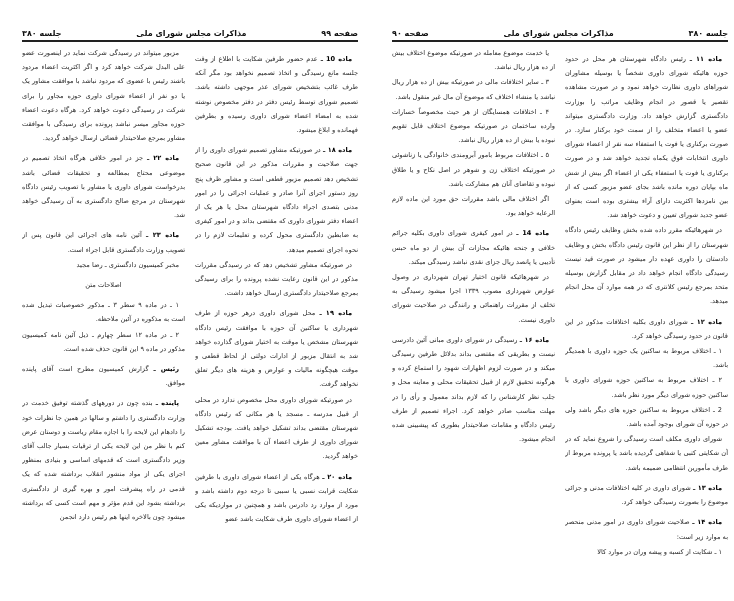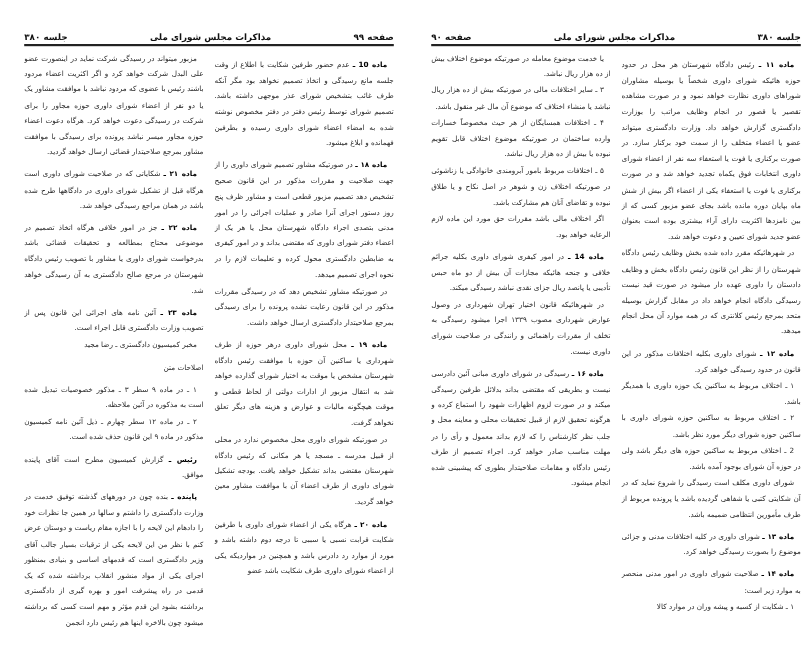--- a/index.html
+++ b/index.html
@@ -27,21 +27,21 @@
     }
     .col {
       flex: 1; direction: rtl; text-align: justify;
       font-size: 6.6px; line-height: 14.2px; color: #2a2a2a;
       overflow: hidden; letter-spacing: -0.1px;
       filter: blur(0.15px);
     }
     .para { margin: 0 0 1px 0; text-indent: 6px; }
     .para.gap { margin-top: 6px; }
     .art { font-weight: bold; color: #000; }
-    .center { text-align: right; text-indent: 0; margin: 6px 0; }
+    .center { text-align: center; text-indent: 0; margin: 6px 0; }
     .bold-lead { font-weight: bold; color: #000; }
   </style>
 </head>
 <body>
 
 <div class="spread">
 
   <div class="page left">
     <div class="header">
       <span>صفحه ۹۹</span>
@@ -53,21 +53,20 @@
       <div class="col">
           <p class="para gap"><span class="art">ماده 10 ـ</span><span> عدم حضور طرفین شکایت با اطلاع از وقت جلسه مانع رسیدگی و اتخاذ تصمیم نخواهد بود مگر آنکه طرف غائب بتشخیص شورای عذر موجهی داشته باشد. تصمیم شورای توسط رئیس دفتر در دفتر مخصوص نوشته شده به امضاء اعضاء شورای داوری رسیده و بطرفین فهمانده و ابلاغ میشود.</span></p>
           <p class="para gap"><span class="art">ماده ۱۸ ـ</span><span> در صورتیکه مشاور تصمیم شورای داوری را از جهت صلاحیت و مقررات مذکور در این قانون صحیح تشخیص دهد تصمیم مزبور قطعی است و مشاور ظرف پنج روز دستور اجرای آنرا صادر و عملیات اجرائی را در امور مدنی بتصدی اجراء دادگاه شهرستان محل یا هر یک از اعضاء دفتر شورای داوری که مقتضی بداند و در امور کیفری به ضابطین دادگستری محول کرده و تعلیمات لازم را در نحوه اجرای تصمیم میدهد.</span></p>
           <p class="para"><span>در صورتیکه مشاور تشخیص دهد که در رسیدگی مقررات مذکور در این قانون رعایت نشده پرونده را برای رسیدگی بمرجع صلاحیتدار دادگستری ارسال خواهد داشت.</span></p>
           <p class="para gap"><span class="art">ماده ۱۹ ـ</span><span> محل شورای داوری درهر حوزه از طرف شهرداری یا ساکنین آن حوزه با موافقت رئیس دادگاه شهرستان مشخص یا موقت به اختیار شورای گذارده خواهد شد به انتقال مزبور از ادارات دولتی از لحاظ قطعی و موقت هیچگونه مالیات و عوارض و هزینه های دیگر تعلق نخواهد گرفت.</span></p>
           <p class="para"><span>در صورتیکه شورای داوری محل مخصوص ندارد در محلی از قبیل مدرسه ـ مسجد یا هر مکانی که رئیس دادگاه شهرستان مقتضی بداند تشکیل خواهد یافت. بودجه تشکیل شورای داوری از طرف اعضاء آن با موافقت مشاور معین خواهد گردید.</span></p>
           <p class="para gap"><span class="art">ماده ۲۰ ـ</span><span> هرگاه یکی از اعضاء شورای داوری با طرفین شکایت قرابت نسبی یا سببی تا درجه دوم داشته باشد و مورد از موارد رد دادرس باشد و همچنین در مواردیکه یکی از اعضاء شورای داوری طرف شکایت باشد عضو</span></p>
         </div>
       <div class="col">
           <p class="para"><span>مزبور میتواند در رسیدگی شرکت نماید در اینصورت عضو علی البدل شرکت خواهد کرد و اگر اکثریت اعضاء مردود باشند رئیس با عضوی که مردود نباشد با موافقت مشاور یک یا دو نفر از اعضاء شورای داوری حوزه مجاور را برای شرکت در رسیدگی دعوت خواهد کرد. هرگاه دعوت اعضاء حوزه مجاور میسر نباشد پرونده برای رسیدگی با موافقت مشاور بمرجع صلاحیتدار قضائی ارسال خواهد گردید.</span></p>
-          <p class="para gap"><span class="art">ماده ۲۱ ـ</span><span> شکایاتی که در صلاحیت شورای داوری است هرگاه قبل از تشکیل شورای داوری در دادگاهها طرح شده باشد در همان مراجع رسیدگی خواهد شد.</span></p>
           <p class="para gap"><span class="art">ماده ۲۲ ـ</span><span> جز در امور خلافی هرگاه اتخاذ تصمیم در موضوعی محتاج بمطالعه و تحقیقات قضائی باشد بدرخواست شورای داوری یا مشاور با تصویب رئیس دادگاه شهرستان در مرجع صالح دادگستری به آن رسیدگی خواهد شد.</span></p>
           <p class="para gap"><span class="art">ماده ۲۳ ـ</span><span> آئین نامه های اجرائی این قانون پس از تصویب وزارت دادگستری قابل اجراء است.</span></p>
           <p class="para"><span>مخبر کمیسیون دادگستری ـ رضا مجید</span></p>
           <p class="para center">اصلاحات متن</p>
           <p class="para"><span>۱ ـ در ماده ۹ سطر ۳ ـ مذکور خصوصیات تبدیل شده است به مذکوره در آئین ملاحظه.</span></p>
           <p class="para"><span>۲ ـ در ماده ۱۲ سطر چهارم ـ ذیل آئین نامه کمیسیون مذکور در ماده ۹ این قانون حذف شده است.</span></p>
           <p class="para gap"><span class="bold-lead">رئیس ـ</span><span> گزارش کمیسیون مطرح است آقای پاینده موافق.</span></p>
           <p class="para gap"><span class="bold-lead">پاینده ـ</span><span> بنده چون در دورههای گذشته توفیق خدمت در وزارت دادگستری را داشتم و سالها در همین جا نظرات خود را دادهام این لایحه را با اجازه مقام ریاست و دوستان عرض کنم با نظر من این لایحه یکی از ترقیات بسیار جالب آقای وزیر دادگستری است که قدمهای اساسی و بنیادی بمنظور اجرای یکی از مواد منشور انقلاب برداشته شده که یک قدمی در راه پیشرفت امور و بهره گیری از دادگستری برداشته بشود این قدم مؤثر و مهم است کسی که برداشته میشود چون بالاخره اینها هم رئیس دارد انجمن</span></p>
         </div>
     </div>

